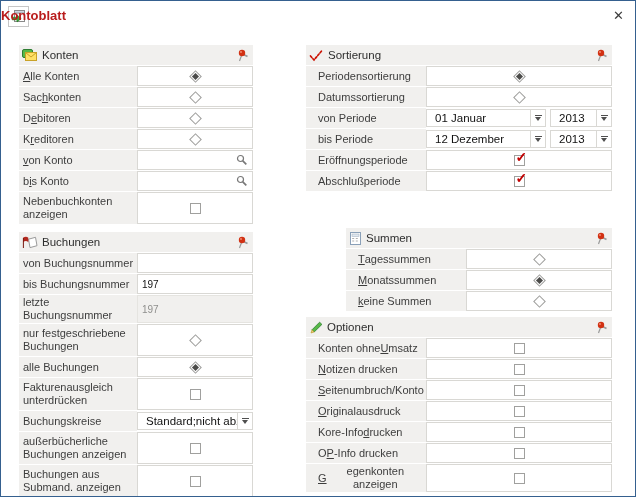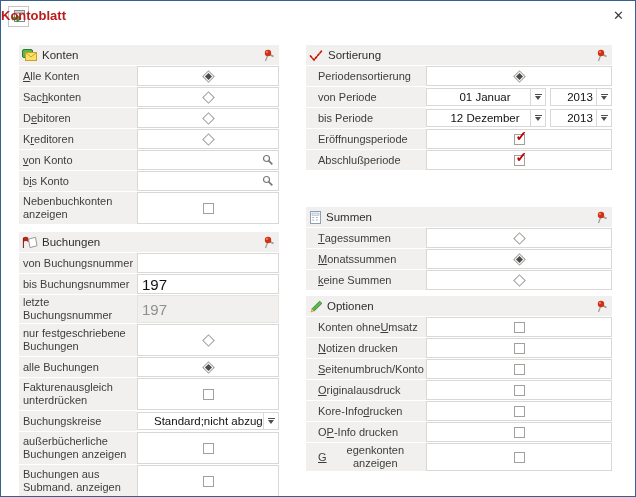--- a/index.html
+++ b/index.html
@@ -10,56 +10,56 @@
   .titlebar { position:absolute; top:0; left:0; right:0; height:30px; background:#fff; }
   .sysicon-btn { position:absolute; left:7px; top:5px; width:21px; height:21px;
                  border:1px solid #c6c6c6; background:#fff; display:flex;
                  align-items:center; justify-content:center; cursor:pointer; }
   .title { position:absolute; left:0; right:0; top:7px; text-align:left;
            font-size:13px; color:#b91c1c;font-weight:bold; }
   .close { position:absolute; right:11px; top:7px; font-size:13px; color:#3c3c3c;
            cursor:pointer; line-height:16px; }
   
   .col { position:absolute; top:44px; }
-  .col-left  { left:18px;  width:260px; }
+  .col-left  { left:18px;  width:234px; }
   .col-right { left:305px; width:306px; }
   .sec-buchungen { margin-top:8px; }
-  .sec-summen    { margin-top:37px; }
+  .sec-summen    { margin-top:37px;margin-left:40px; }
   .sec-optionen  { margin-top:6px;text-align:center; }
   .sec-header { height:20px; background:#f1f0ee; display:flex; align-items:center;
                 margin-bottom:1px; padding:0 4px 0 3px; }
   .sec-title { font-size:11.5px; color:#2e2e2e; margin-left:4px; }
   .pin { margin-left:auto; display:flex; cursor:pointer; }
   .icon { display:flex; align-items:center; }
   
   .row { display:flex; align-items:stretch; margin-bottom:1px; min-height:20px; }
   .row.tall { min-height:32px; }
   .lbl { width:118px; background:#f1f0ee; display:flex; align-items:center;
          padding:1px 2px 1px 4px; font-size:11px; color:#3d3d3d; line-height:13px; }
   .col-right .lbl { width:120px;padding-left:12px; }
   .ctl { flex:1; display:flex; align-items:center; min-width:0; }
   .ctl.box { background:#fff; border:1px solid #d9d8d4; }
   .ctl.center { justify-content:center; }
-  .ctl.text { padding:0 4px; font-size:15px; color:#111; }
+  .ctl.text { padding:0 4px; font-size:10px; color:#111; }
   .ctl.readonly { background:#f1f0ee; border:1px solid #e5e4e0; color:#8f8f8d; }
   .ctl.period { gap:4px; }
   
   .diamond { width:9px; height:9px; border:1px solid #9e9e9c; background:#fff;
              transform:rotate(45deg); display:flex; align-items:center; justify-content:center; }
   .diamond .dot { width:5px; height:5px; background:#4b4b49; }
   
   .cb { width:11px; height:11px; border:1px solid #a0a09e; background:#fff; position:relative; }
   .cb .chk { position:absolute; left:1px; top:-7px; font-size:14px; font-weight:bold;
              color:#c00000; }
   
   .combo { display:flex; align-self:center; height:18px; background:#fff;
            border:1px solid #d9d8d4; flex:1; min-width:0; }
   .combo.year { flex:0 0 62px; }
-  .combo .val { flex:1; min-width:0; padding:2px 3px 0 16px; font-size:11.5px; color:#111;
-                white-space:nowrap; overflow:hidden;text-align:center; }
+  .combo .val { flex:1; min-width:0; padding:2px 3px 0 8px; font-size:11.5px; color:#111;
+                white-space:nowrap; overflow:hidden; }
   .combo .dd { width:15px; border-left:1px solid #d9d8d4; display:flex; flex-direction:column;
                align-items:center; justify-content:center; cursor:pointer; background:#fff; }
   .dd .bar { width:7px; height:1px; background:#4f4f4f; margin-bottom:1px; }
   .dd .tri { width:0; height:0; border-left:3.5px solid transparent;
              border-right:3.5px solid transparent; border-top:4px solid #4f4f4f; }
   .mag { margin-left:auto; display:flex; }
   u { text-decoration:underline; }
 </style>
 </head>
 <body>
@@ -250,20 +250,26 @@
         </div>
         <div class="row">
           <div class="lbl">Periodensortierung</div>
           <div class="ctl box center">
             <span class="diamond">
               <span class="dot"></span>
             </span>
           </div>
         </div>
         <div class="row">
+          <div class="lbl">Datumssortierung</div>
+          <div class="ctl box center">
+            <span class="diamond"></span>
+          </div>
+        </div>
+        <div class="row">
           <div class="lbl">von Periode</div>
           <div class="ctl period">
             <div class="combo">
               <span class="val">01 Januar</span>
               <span class="dd">
                 <span class="bar"></span>
                 <span class="tri"></span>
               </span>
             </div>
             <div class="combo year">

